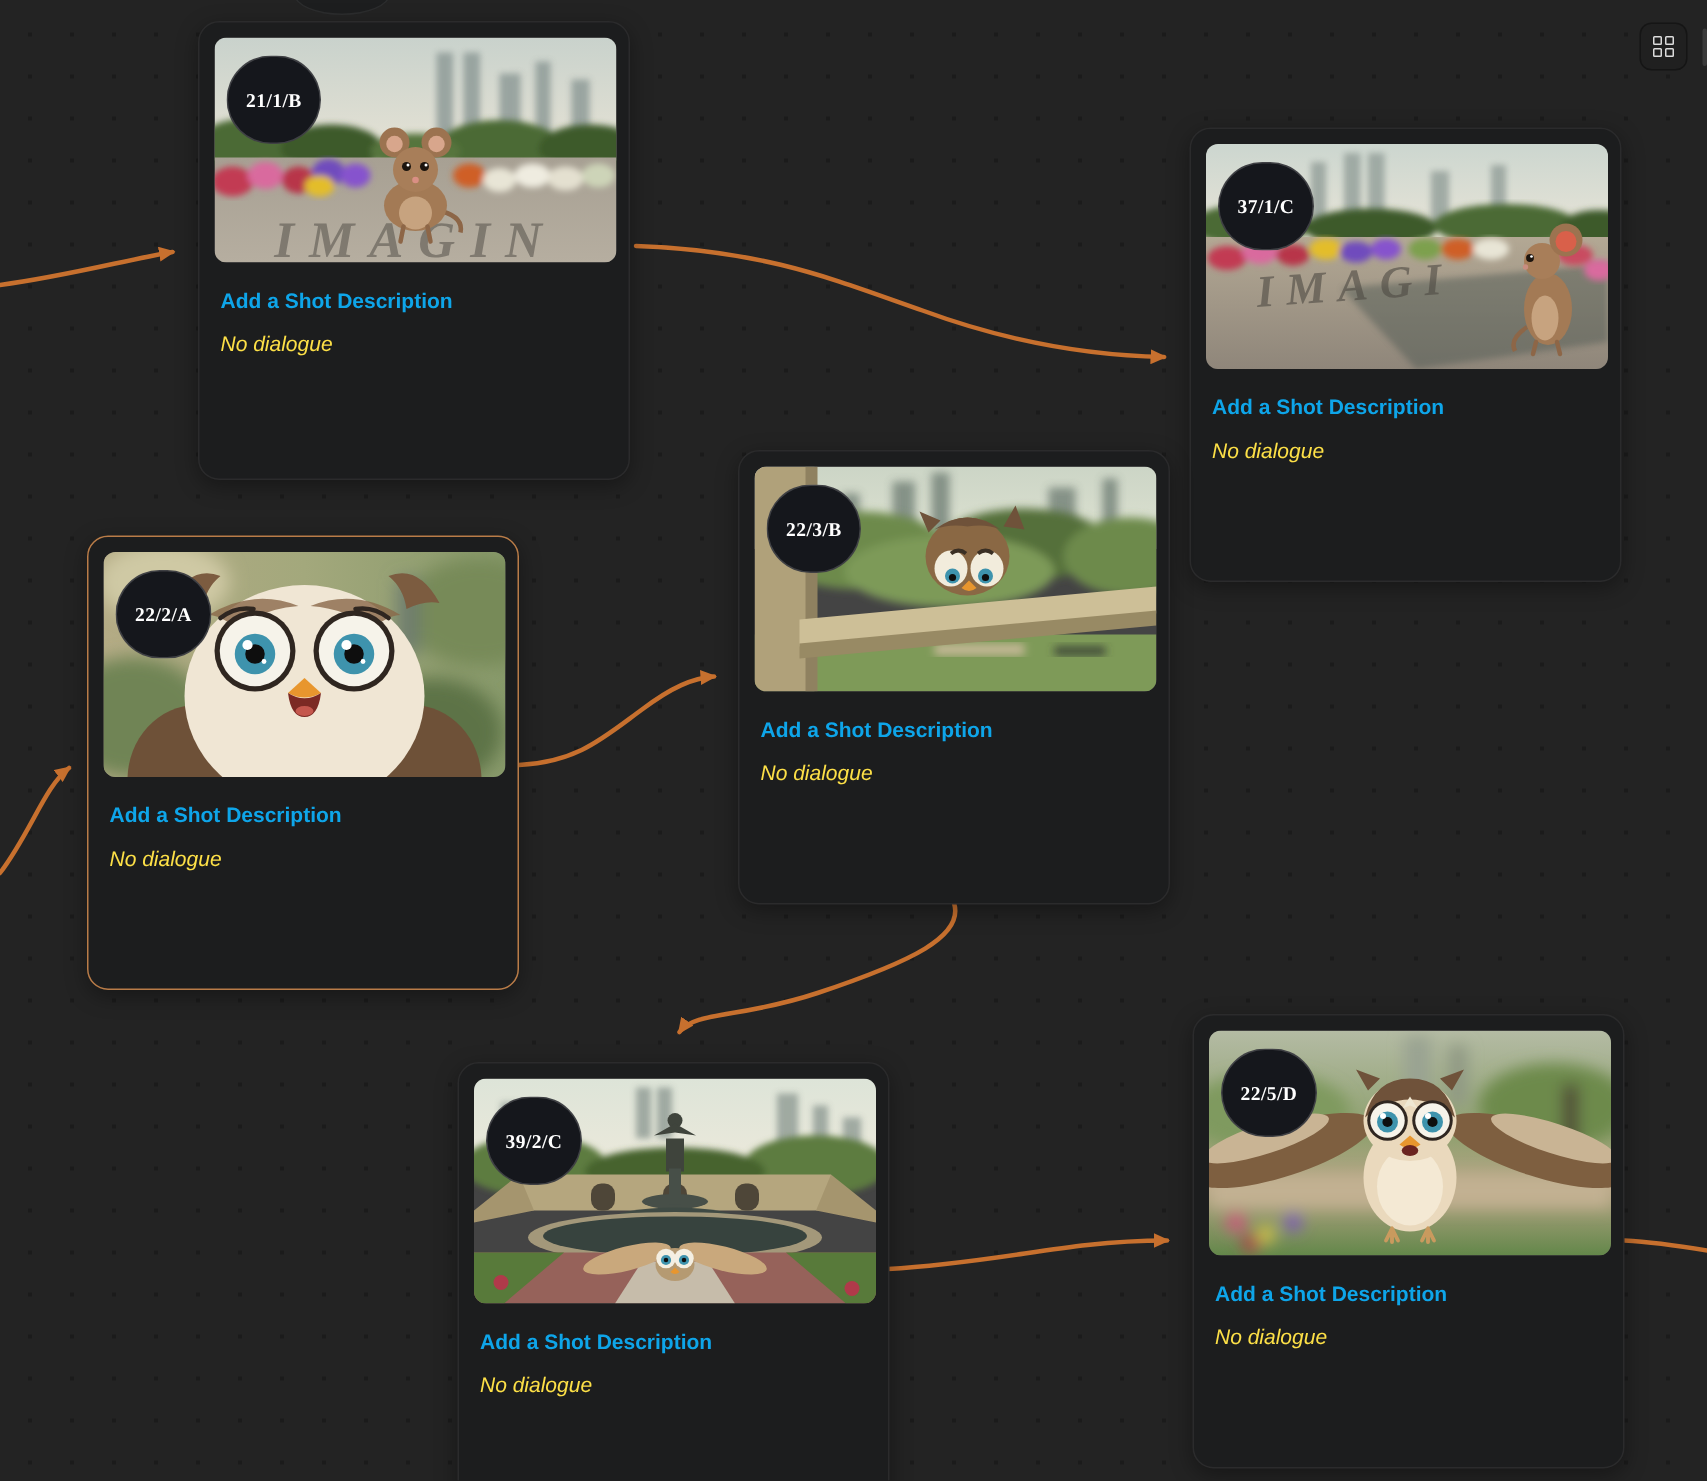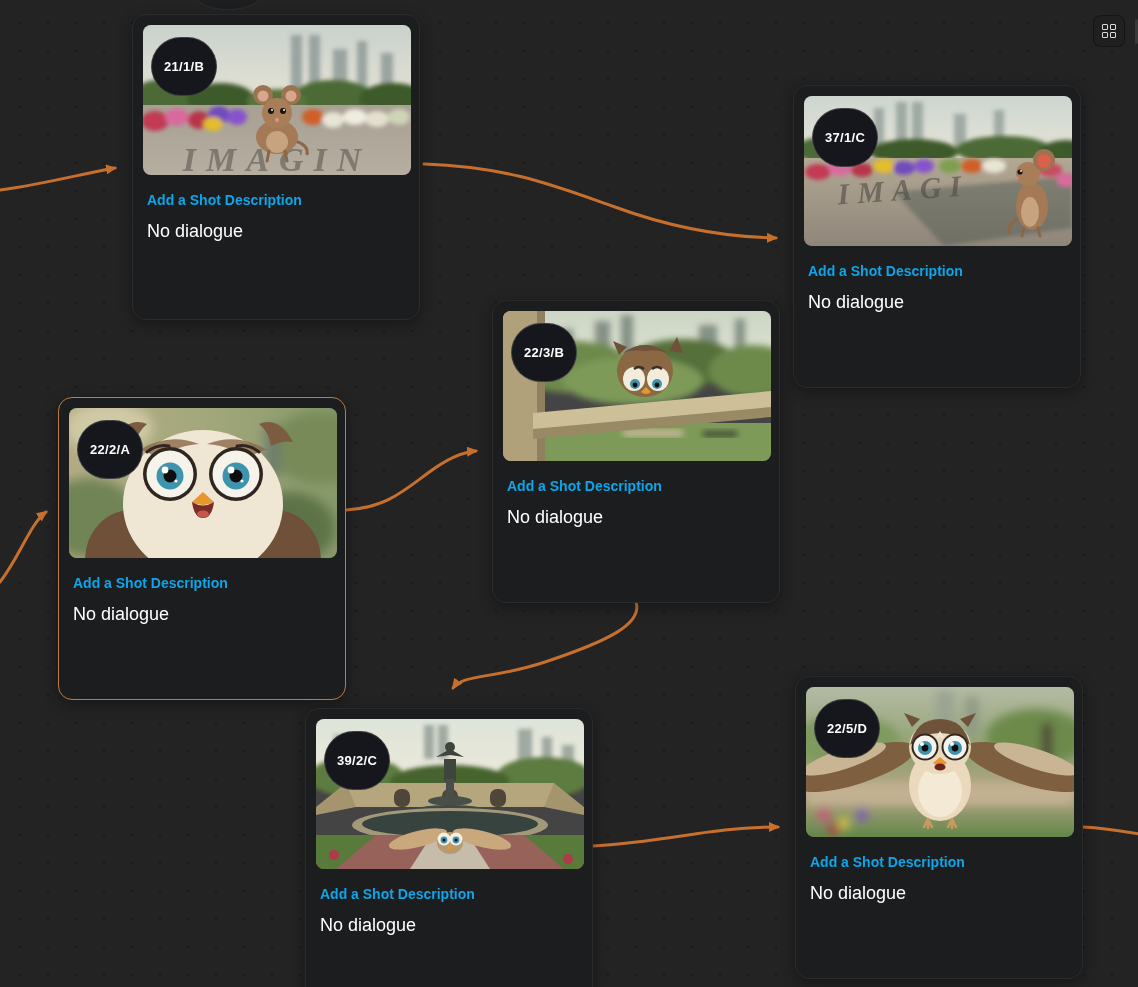--- a/index.html
+++ b/index.html
@@ -9,37 +9,37 @@
     background-image:radial-gradient(circle,#1b1b1b 1.5px,transparent 1.6px);
     background-size:28px 28px;background-position:6px 9px;
     font-family:"Liberation Sans",sans-serif;
   }
   #wires{position:absolute;left:0;top:0;width:1138px;height:987px;z-index:1;pointer-events:none;}
   .card{
     position:absolute;width:288px;height:303px;z-index:2;box-sizing:border-box;
     background:#1c1d1e;border:1px solid #2b2b2c;border-radius:14px;padding:10px;
     box-shadow:0 4px 14px rgba(0,0,0,.35);
   }
-  .card.selected{border:1.5px solid #b97c48;margin-top:40px;}
+  .card.selected{border:1.5px solid #b97c48;}
   .c0{left:132px;top:14px;height:306px;}
   .c1{left:793px;top:85px;}
   .c2{left:58px;top:357px;}
   .c3{left:492px;top:300px;}
   .c4{left:305px;top:708px;}
   .c5{left:795px;top:676px;}
   .thumb{position:relative;width:268px;height:150px;border-radius:8px;overflow:hidden;background:#444;}
   .thumb svg{display:block;width:268px;height:150px;}
   .badge{
     position:absolute;left:8px;top:12px;
     background:#15171c;border:1px solid rgba(255,255,255,.18);
     color:#fff;font-size:13px;font-weight:700;letter-spacing:.3px;
-    padding:22px 12px;border-radius:999px;line-height:1;
+    padding:22px 12px;border-radius:999px;line-height:1;font-family:Liberation Serif, serif;
   }
   .title{margin:17px 4px 0 4px;color:#0ea5e9;font-size:14px;font-weight:700;}
-  .dialogue{margin:13px 4px 0 4px;color:#ffffff;font-size:18px;}
+  .dialogue{margin:13px 4px 0 4px;color:#fde047;font-size:14px;font-style:italic;}
   .grid-btn{
     position:absolute;left:1094px;top:16px;width:30px;height:30px;z-index:3;
     background:#202020;border-radius:7px;box-shadow:0 0 0 1px #151515;
     display:flex;align-items:center;justify-content:center;cursor:pointer;
   }
   .grid-icon{display:grid;grid-template-columns:6px 6px;grid-template-rows:6px 6px;gap:2px;}
   .grid-icon span{border:1.5px solid #dcdcdc;border-radius:1px;box-sizing:border-box;}
   .edge-sliver{position:absolute;left:1135px;top:19px;width:3px;height:25px;background:#3a3a3a;border-radius:2px;z-index:3;}
   .top-node{position:absolute;left:197px;top:-17px;width:62px;height:26px;border-radius:50%;
     background:#1d1e1f;box-shadow:0 0 0 1px #2c2d2e;z-index:1;}

